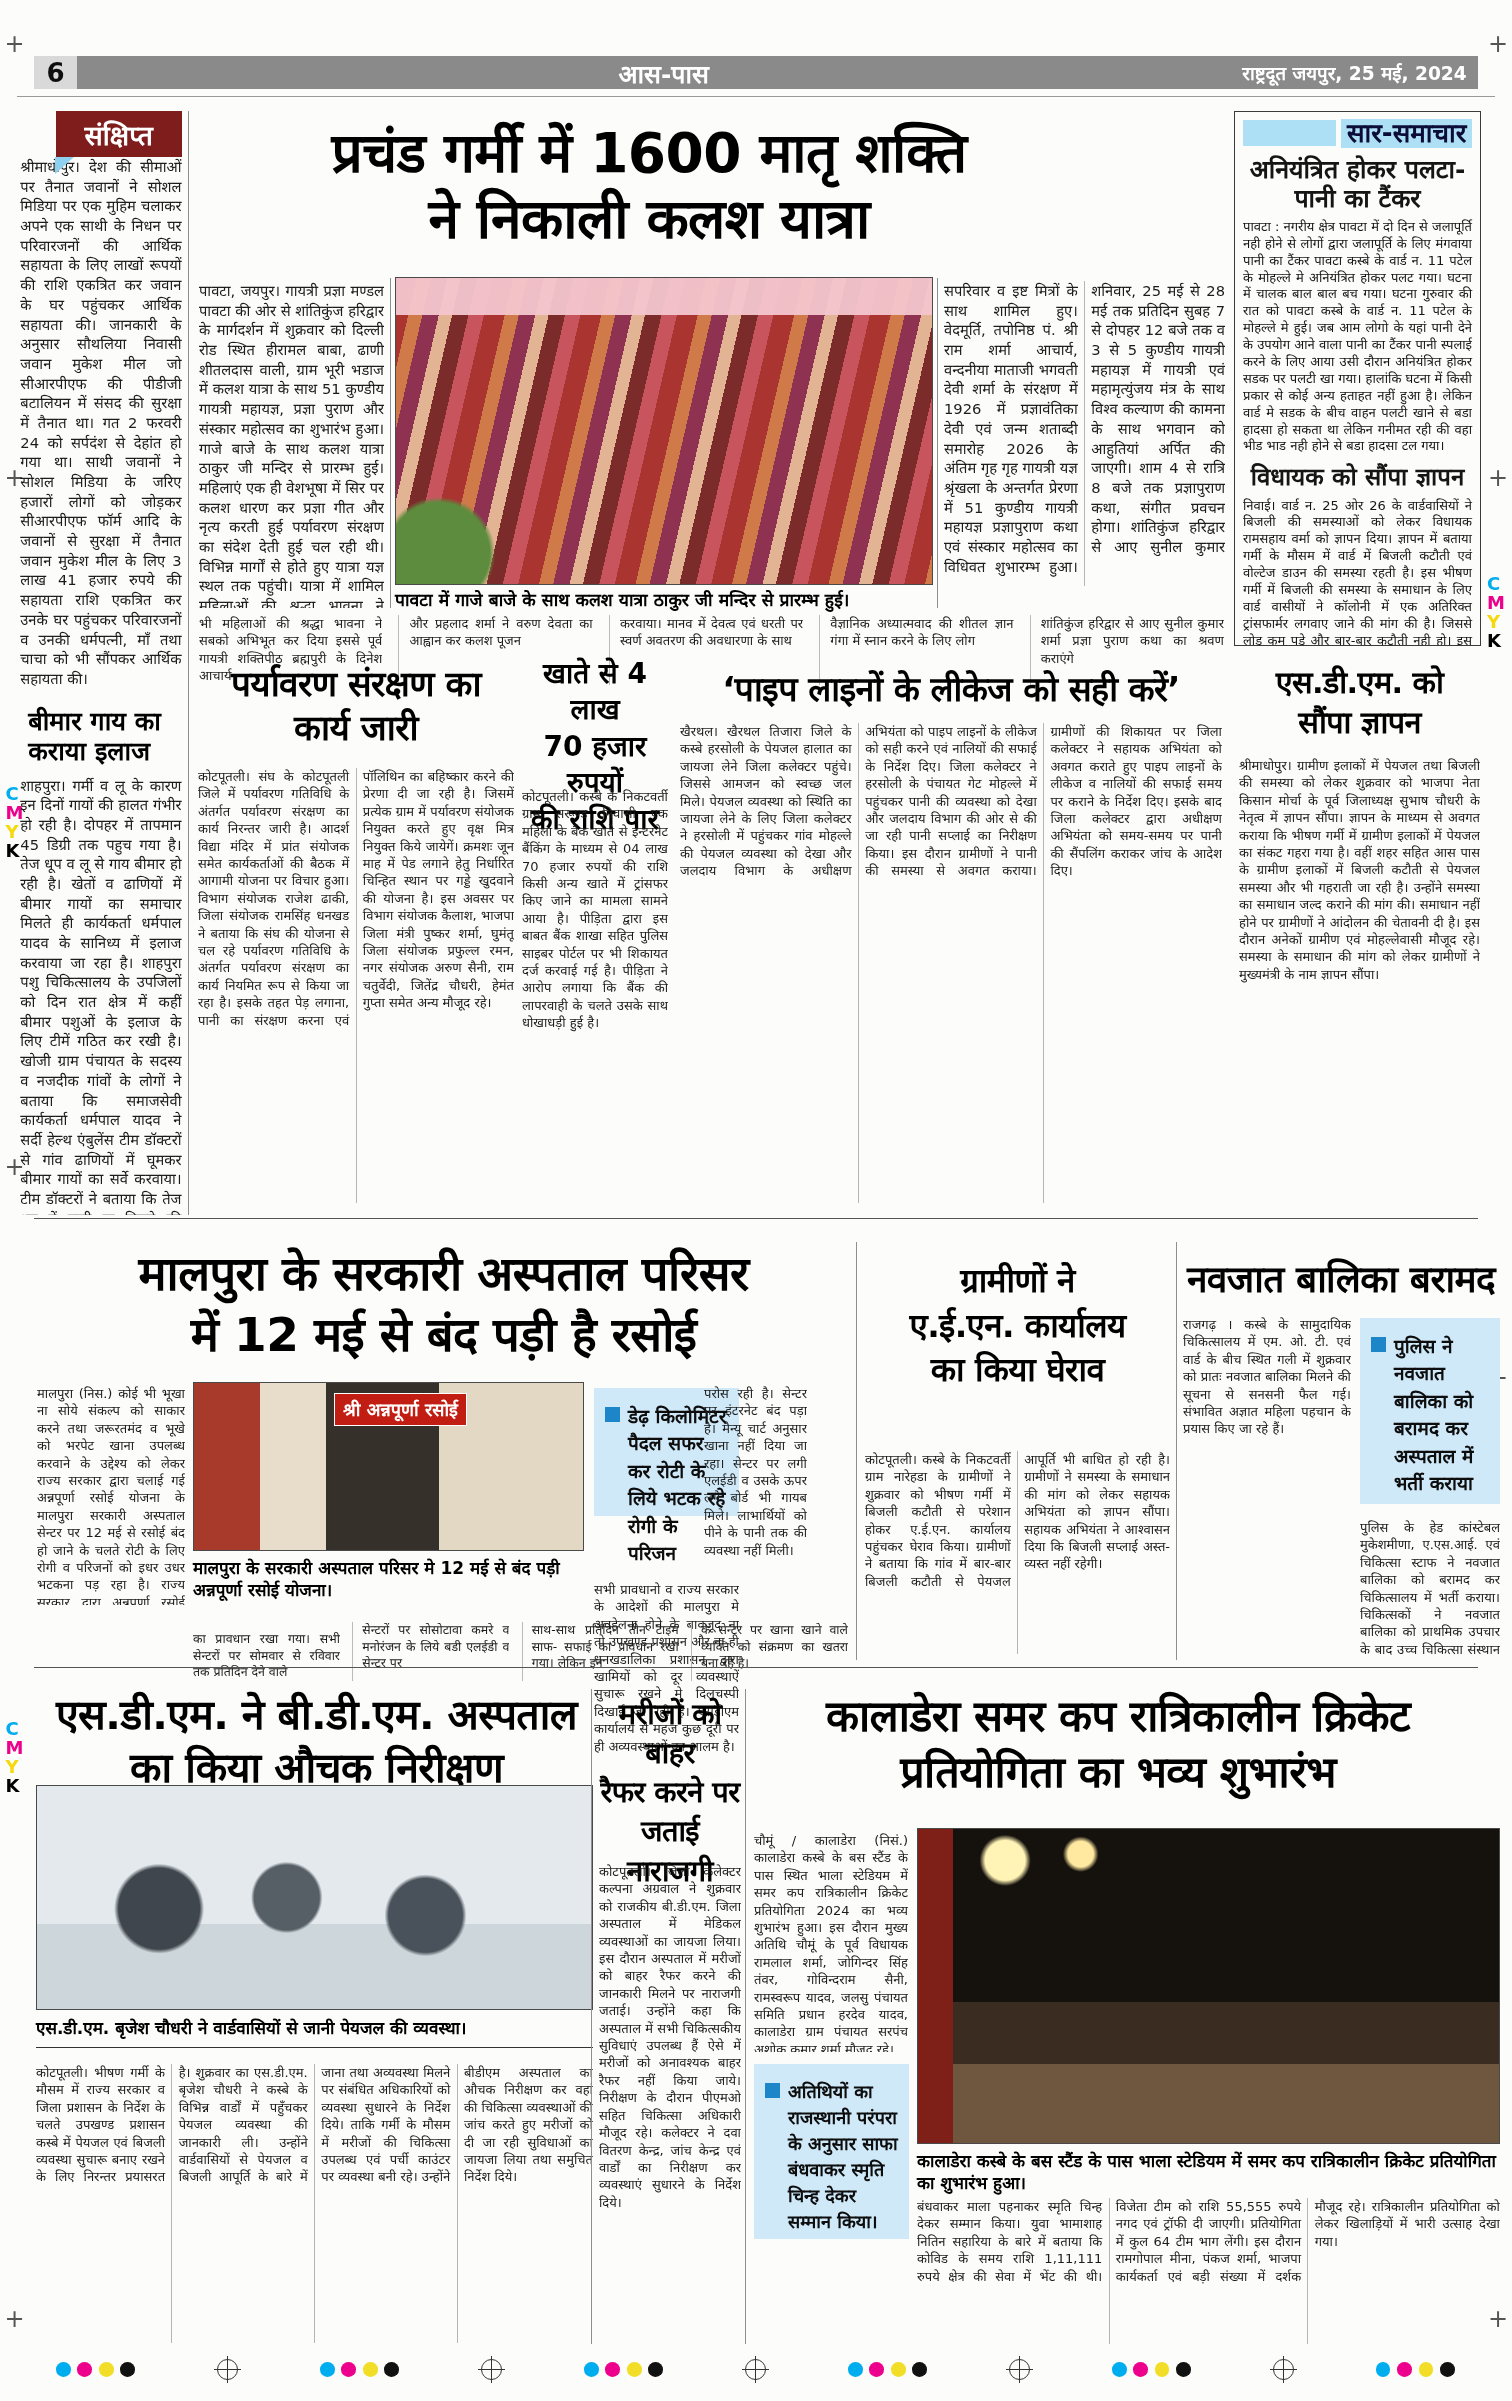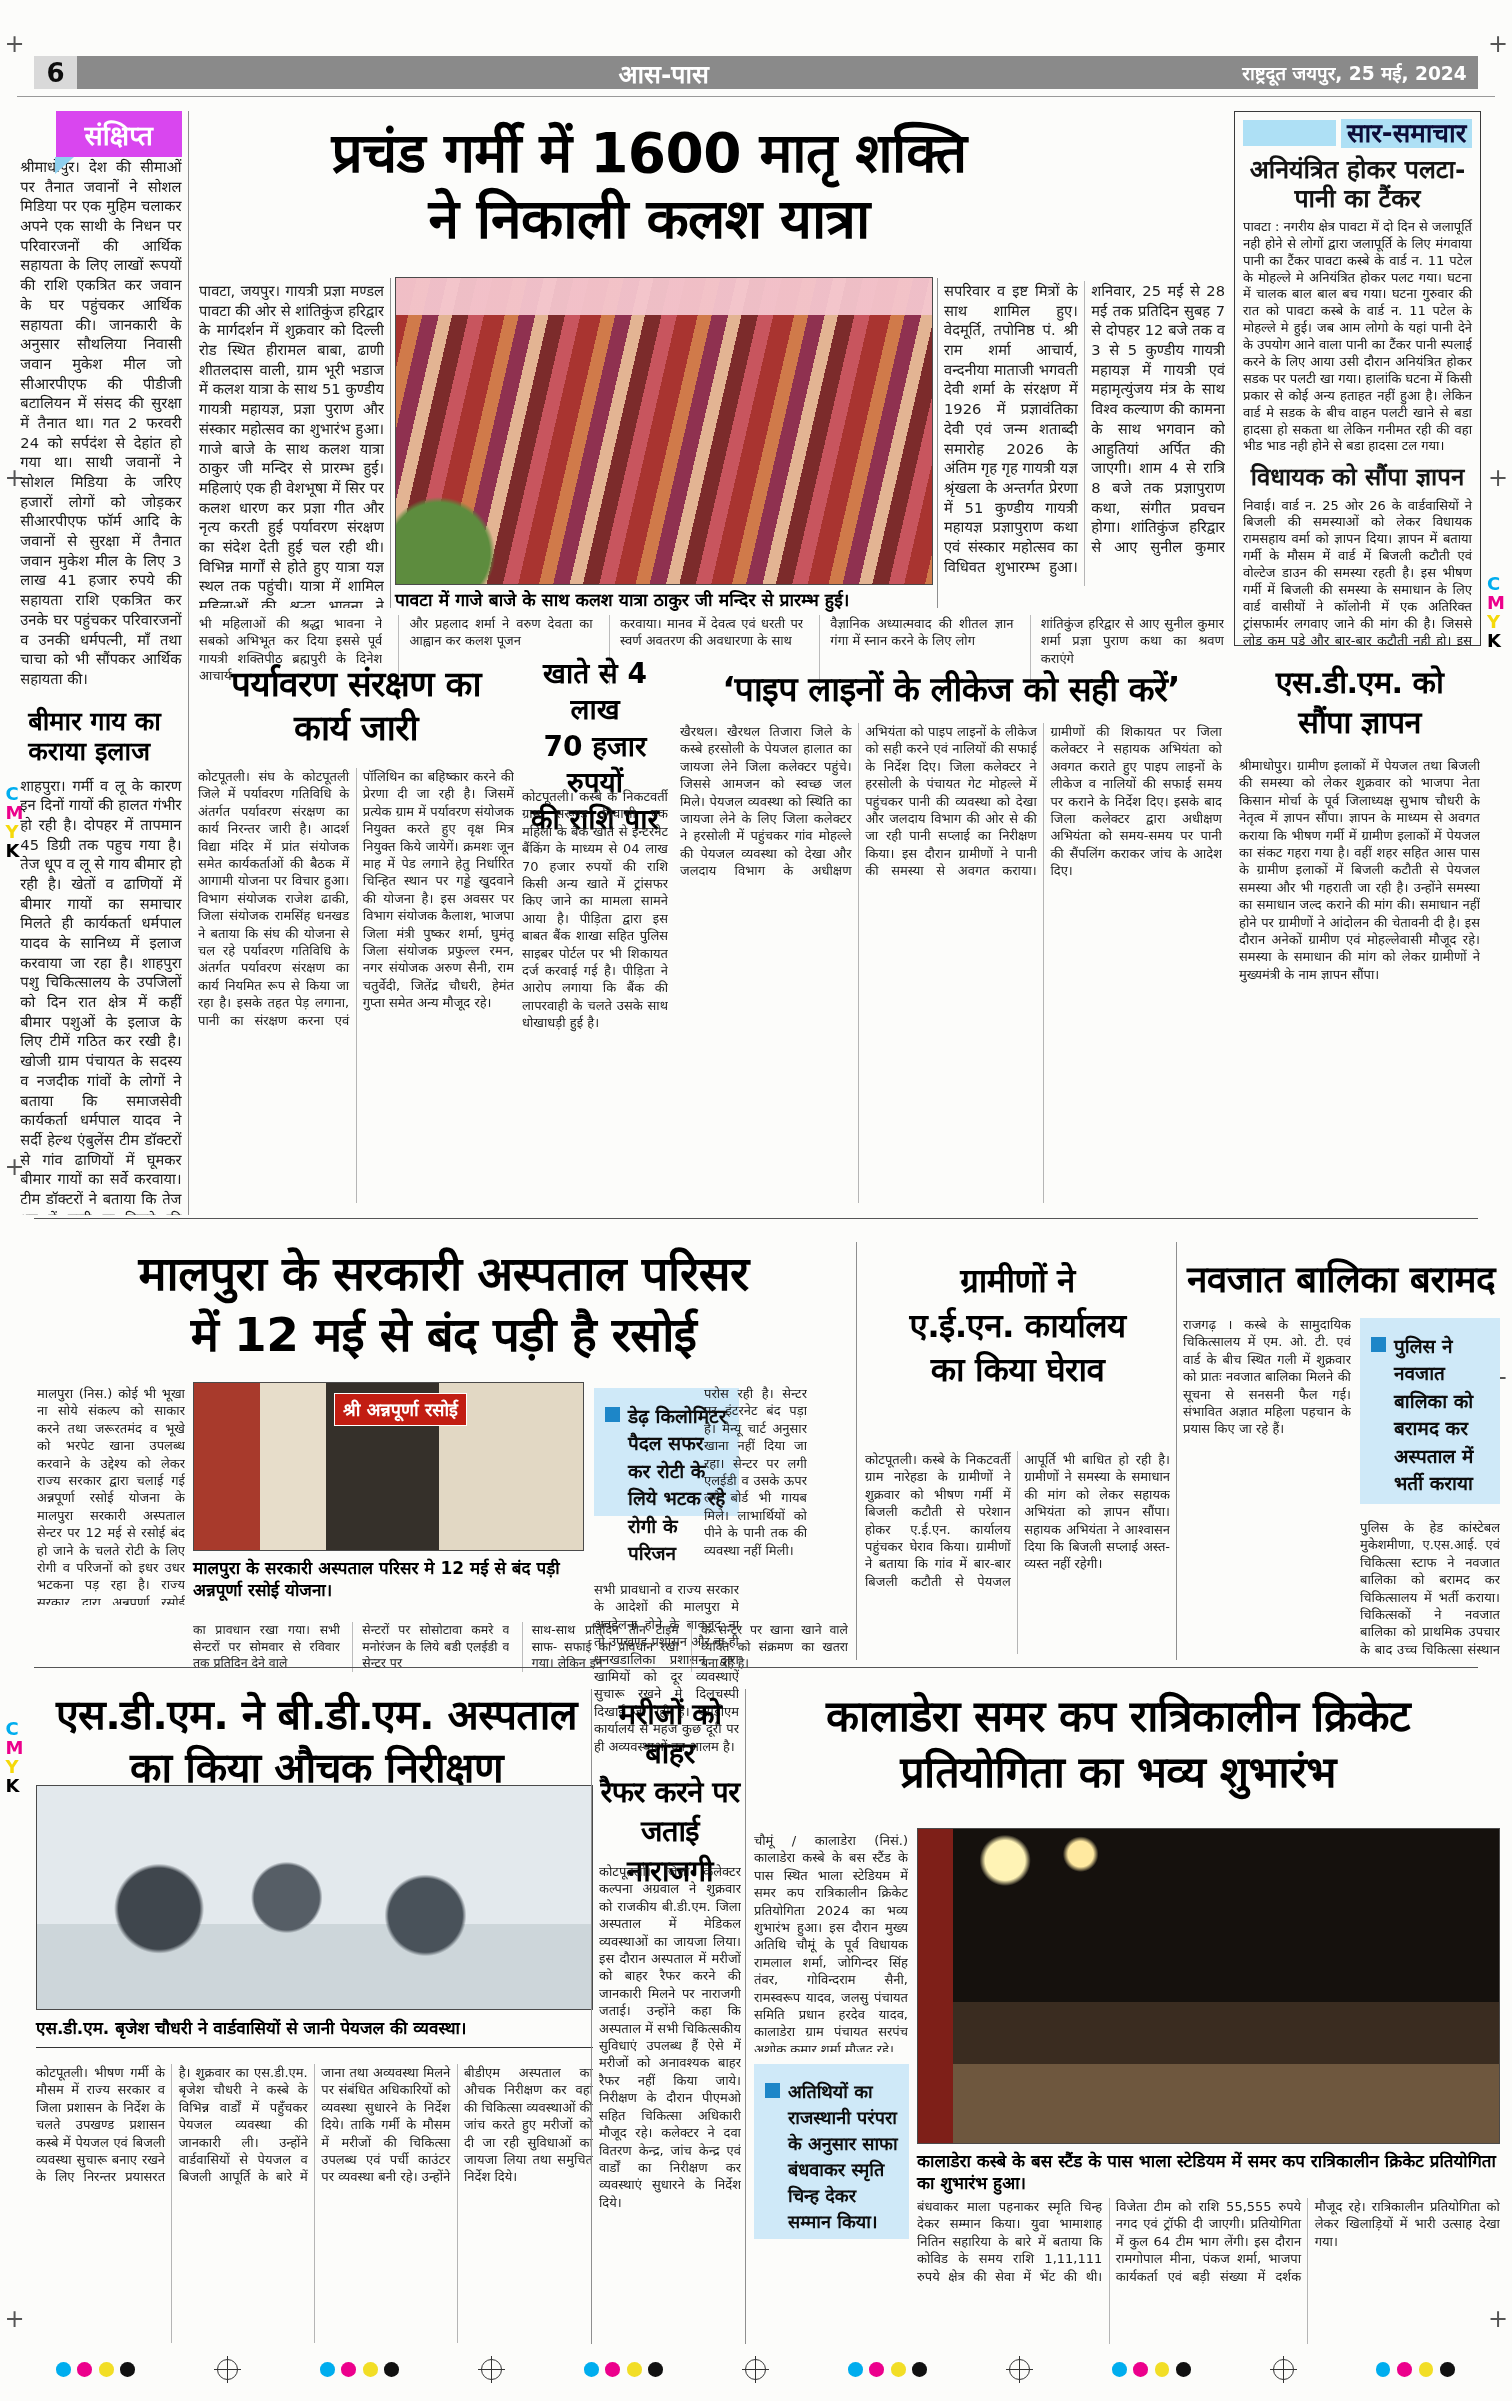--- a/index.html
+++ b/index.html
@@ -17,21 +17,21 @@
   .vrule{width:1.1px;background:#8f8f8f;}
   .hrule{height:1.1px;background:#555;}
   
   .masthead{left:34px;top:56px;width:1444px;height:33px;background:#8a8a8a;
             display:flex;align-items:center;}
   .pagenum-box{width:43px;height:33px;background:#d9d9d9;display:flex;align-items:center;
                justify-content:center;font-weight:800;font-size:26px;color:#0d0d0d;margin-right:8px;}
   .mast-center{flex:1;text-align:center;color:#fff;font-weight:800;font-size:25px;}
   .mast-right{color:#fff;font-weight:700;font-size:18.6px;padding-right:11.3px;white-space:nowrap;}
   
-  .brief-banner{background:#d946ef;color:#fff;font-weight:800;font-size:27px;text-align:center;
+  .brief-banner{background:#7f1d1d;color:#fff;font-weight:800;font-size:27px;text-align:center;
                 width:121px;margin-left:auto;padding:4.5px 2.3px;position:relative;}
   .brief-fold{position:absolute;left:-0.6px;bottom:-17px;width:0;height:0;
               border-top:17px solid #8ed0ef;border-right:19px solid transparent;}
   .brief-head{font-weight:800;font-size:25.4px;line-height:1.2;color:#000;margin:25px 0 9px 0;}
   
   .saar-box{left:1234px;top:111px;width:247px;height:535px;border:1.1px solid #3a3a3a;
             padding:6.8px 8px;box-sizing:border-box;overflow:hidden;}
   .saar-bannerrow{display:flex;align-items:center;gap:5.6px;margin-bottom:8px;}
   .saar-strip{flex:1;height:26px;background:#aee0f5;}
   .saar-label{background:#aee0f5;color:#0c0c38;font-weight:800;font-size:26px;padding:0 5.6px;line-height:29px;}
@@ -186,21 +186,21 @@
   <div class="abs caption" style="left:193px;top:1557px;width:391px;">मालपुरा के सरकारी अस्पताल परिसर मे 12 मई से बंद पड़ी अन्नपूर्णा रसोई योजना।</div>
 
   <div class="abs bluebox" style="left:594px;top:1388px;width:145px;height:128px;">
     <span class="sq"></span>
     <span class="txt">डेढ़ किलोमिटर पैदल सफर कर रोटी के लिये भटक रहे रोगी के परिजन</span>
   </div>
   <div class="abs body-text small" style="left:594px;top:1581px;width:145px;height:192px;">सभी प्रावधानो व राज्य सरकार के आदेशों की मालपुरा मे अवहेलना होने के बावजूद ना तो उपखण्ड प्रशासन और ना ही धनखडालिका प्रशासन द्वारा खामियों को दूर व्यवस्थाऐं सुचारू रखने मे दिलचस्पी दिखाई जा रही है। एसडीएम कार्यालय से महज कुछ दूरी पर ही अव्यवस्थाओं का आलम है।</div>
   <div class="abs body-text small" style="left:704px;top:1385px;width:103px;height:271px;">परोस रही है। सेन्टर पर इंटरनेट बंद पड़ा है। मैन्यू चार्ट अनुसार खाना नहीं दिया जा रहा। सेन्टर पर लगी एलईडी व उसके ऊपर लगे बोर्ड भी गायब मिले। लाभार्थियों को पीने के पानी तक की व्यवस्था नहीं मिली।</div>
 
   <div class="abs" style="left:193px;top:1622px;width:655px;display:flex;gap:12.4px;">
-    <div class="body-text" style="flex:1;font-size:12.4px;">का प्रावधान रखा गया। सभी सेन्टरों पर सोमवार से रविवार तक प्रतिदिन देने वाले</div>
+    <div class="body-text" style="flex:1;font-size:12.4px;margin-top:9px;">का प्रावधान रखा गया। सभी सेन्टरों पर सोमवार से रविवार तक प्रतिदिन देने वाले</div>
     <div class="body-text" style="flex:1;font-size:12.4px;border-left:0.6px solid #bbb;padding-left:9px;">सेन्टरों पर सोसोटावा कमरे व मनोरंजन के लिये बडी एलईडी व सेन्टर पर</div>
     <div class="body-text" style="flex:1;font-size:12.4px;border-left:0.6px solid #bbb;padding-left:9px;">साथ-साथ प्रतिदिन तीन टाइम साफ- सफाई का प्रावधान रखा गया। लेकिन इन</div>
     <div class="body-text" style="flex:1;font-size:12.4px;border-left:0.6px solid #bbb;padding-left:9px;">के सेन्टर पर खाना खाने वाले व्यक्ति को संक्रमण का खतरा बना रहै है।</div>
   </div>
 
   <div class="abs vrule" style="left:856px;top:1242px;height:418px;"></div>
   <div class="abs hl pre" style="left:865px;top:1259px;width:305px;font-size:33px;line-height:1.35;">ग्रामीणों ने
 ए.ई.एन. कार्यालय
 का किया घेराव</div>
   <div class="abs body-text cols2 small" style="left:865px;top:1451px;width:305px;height:203px;">कोटपूतली। कस्बे के निकटवर्ती ग्राम नारेहडा के ग्रामीणों ने शुक्रवार को भीषण गर्मी में बिजली कटौती से परेशान होकर ए.ई.एन. कार्यालय पहुंचकर घेराव किया। ग्रामीणों ने बताया कि गांव में बार-बार बिजली कटौती से पेयजल आपूर्ति भी बाधित हो रही है। ग्रामीणों ने समस्या के समाधान की मांग को लेकर सहायक अभियंता को ज्ञापन सौंपा। सहायक अभियंता ने आश्वासन दिया कि बिजली सप्लाई अस्त-व्यस्त नहीं रहेगी।</div>

